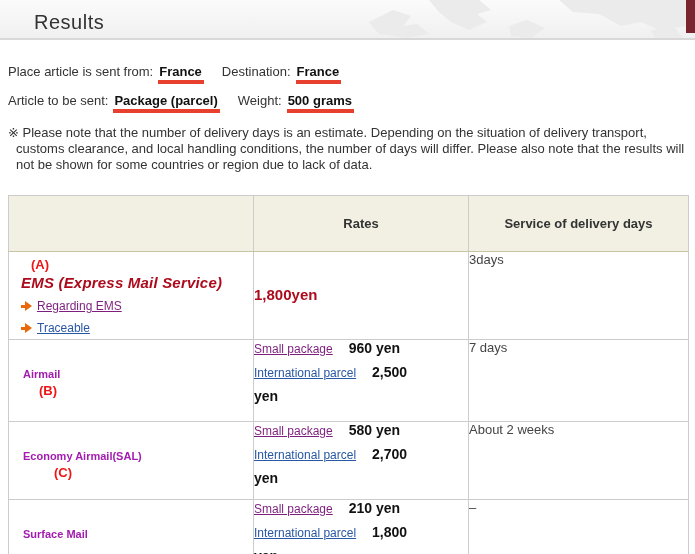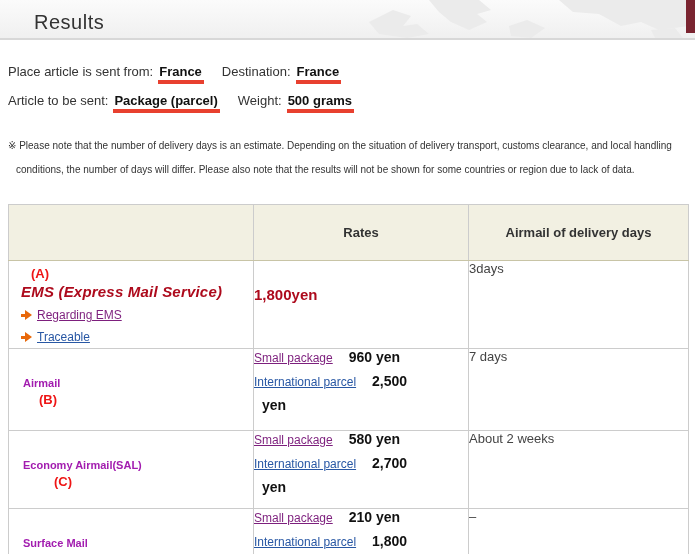--- a/index.html
+++ b/index.html
@@ -33,22 +33,22 @@
   .lbl { color: #333; margin-right: 5px; }
   .val {
     display: inline-block; font-weight: bold; color: #111;
     border-bottom: 4px solid var(--accent-red, #e8402f);
     padding: 0 2px 1px 1px;
   }
   .gap { display: inline-block; width: 18px; }
 
   
   .note {
-    margin: 21px 0 0 8px; width: 682px;
-    font-size: 10px; line-height: 24px; color: #333;
+    margin: 12px 0 0 8px; width: 682px;
+    font-size: 13px; line-height: 16px; color: #333;
     padding-left: 8px; text-indent: -8px;
   }
 
   
   .rates-table {
     margin: 22px 0 0 8px; width: 680px;
     border-collapse: collapse; table-layout: fixed;
     border: 1px solid #c2bfa8;
   }
   .rates-table th, .rates-table td { border: 1px solid #ccc; vertical-align: top; padding: 0; }
@@ -83,25 +83,25 @@
     border-left: 7px solid var(--arrow-orange, #e8680a);
     border-top: 5px solid transparent; border-bottom: 5px solid transparent;
   }
   a.lnk { cursor: pointer; text-decoration: underline; }
   a.purple { color: var(--link-purple, #7d1f7d); }
   a.blue { color: var(--link-blue, #2857a4); }
 
   .svc-name { font-weight: bold; font-size: 11px; color: #a21caf; margin: 28px 0 0 14px; }
 
   .rates-cell { padding: 14px 0 0 12px; }
-  .row-a .rates-cell { padding-top: 25px; }
+  .row-a .rates-cell { padding-top: 34px; }
   .ems-price { color: var(--dark-red, #ad0a1c); font-weight: bold; font-size: 15px; }
   .rline { margin-bottom: 8px; font-size: 12px; }
   .amt { font-weight: bold; color: #111; font-size: 14px; margin-left: 16px; }
-  .rline.unit-line .amt { margin-left: 8px; }
+  .rline.unit-line .amt { margin-left: 0; }
 
   .days-cell { padding: 16px 0 0 14px; font-size: 13px; color: #444; }
 </style>
 </head>
 <body>
 
 <div class="titlebar">
   <svg class="map-svg" viewBox="0 0 330 38" xmlns="http://www.w3.org/2000/svg">
     <g fill="#ebebeb">
       <path d="M10 22 L34 10 L52 16 L44 26 L58 24 L70 34 L48 38 L20 34 Z"></path>
@@ -129,21 +129,21 @@
 <table class="rates-table">
   <colgroup>
       <col style="width:245px">
       <col style="width:215px">
       <col style="width:220px">
     </colgroup>
   <thead>
     <tr>
       <th></th>
       <th>Rates</th>
-      <th>Airmail of delivery days</th>
+      <th>Service of delivery days</th>
     </tr>
   </thead>
   <tbody>
     <tr class="row-a">
       <td>
         <div class="tag">(A)</div>
         <div class="ems-title">EMS (Express Mail Service)</div>
         <div class="linkrow">
           <span class="arrow-icon"></span>
           <a class="lnk purple">Regarding EMS</a>

